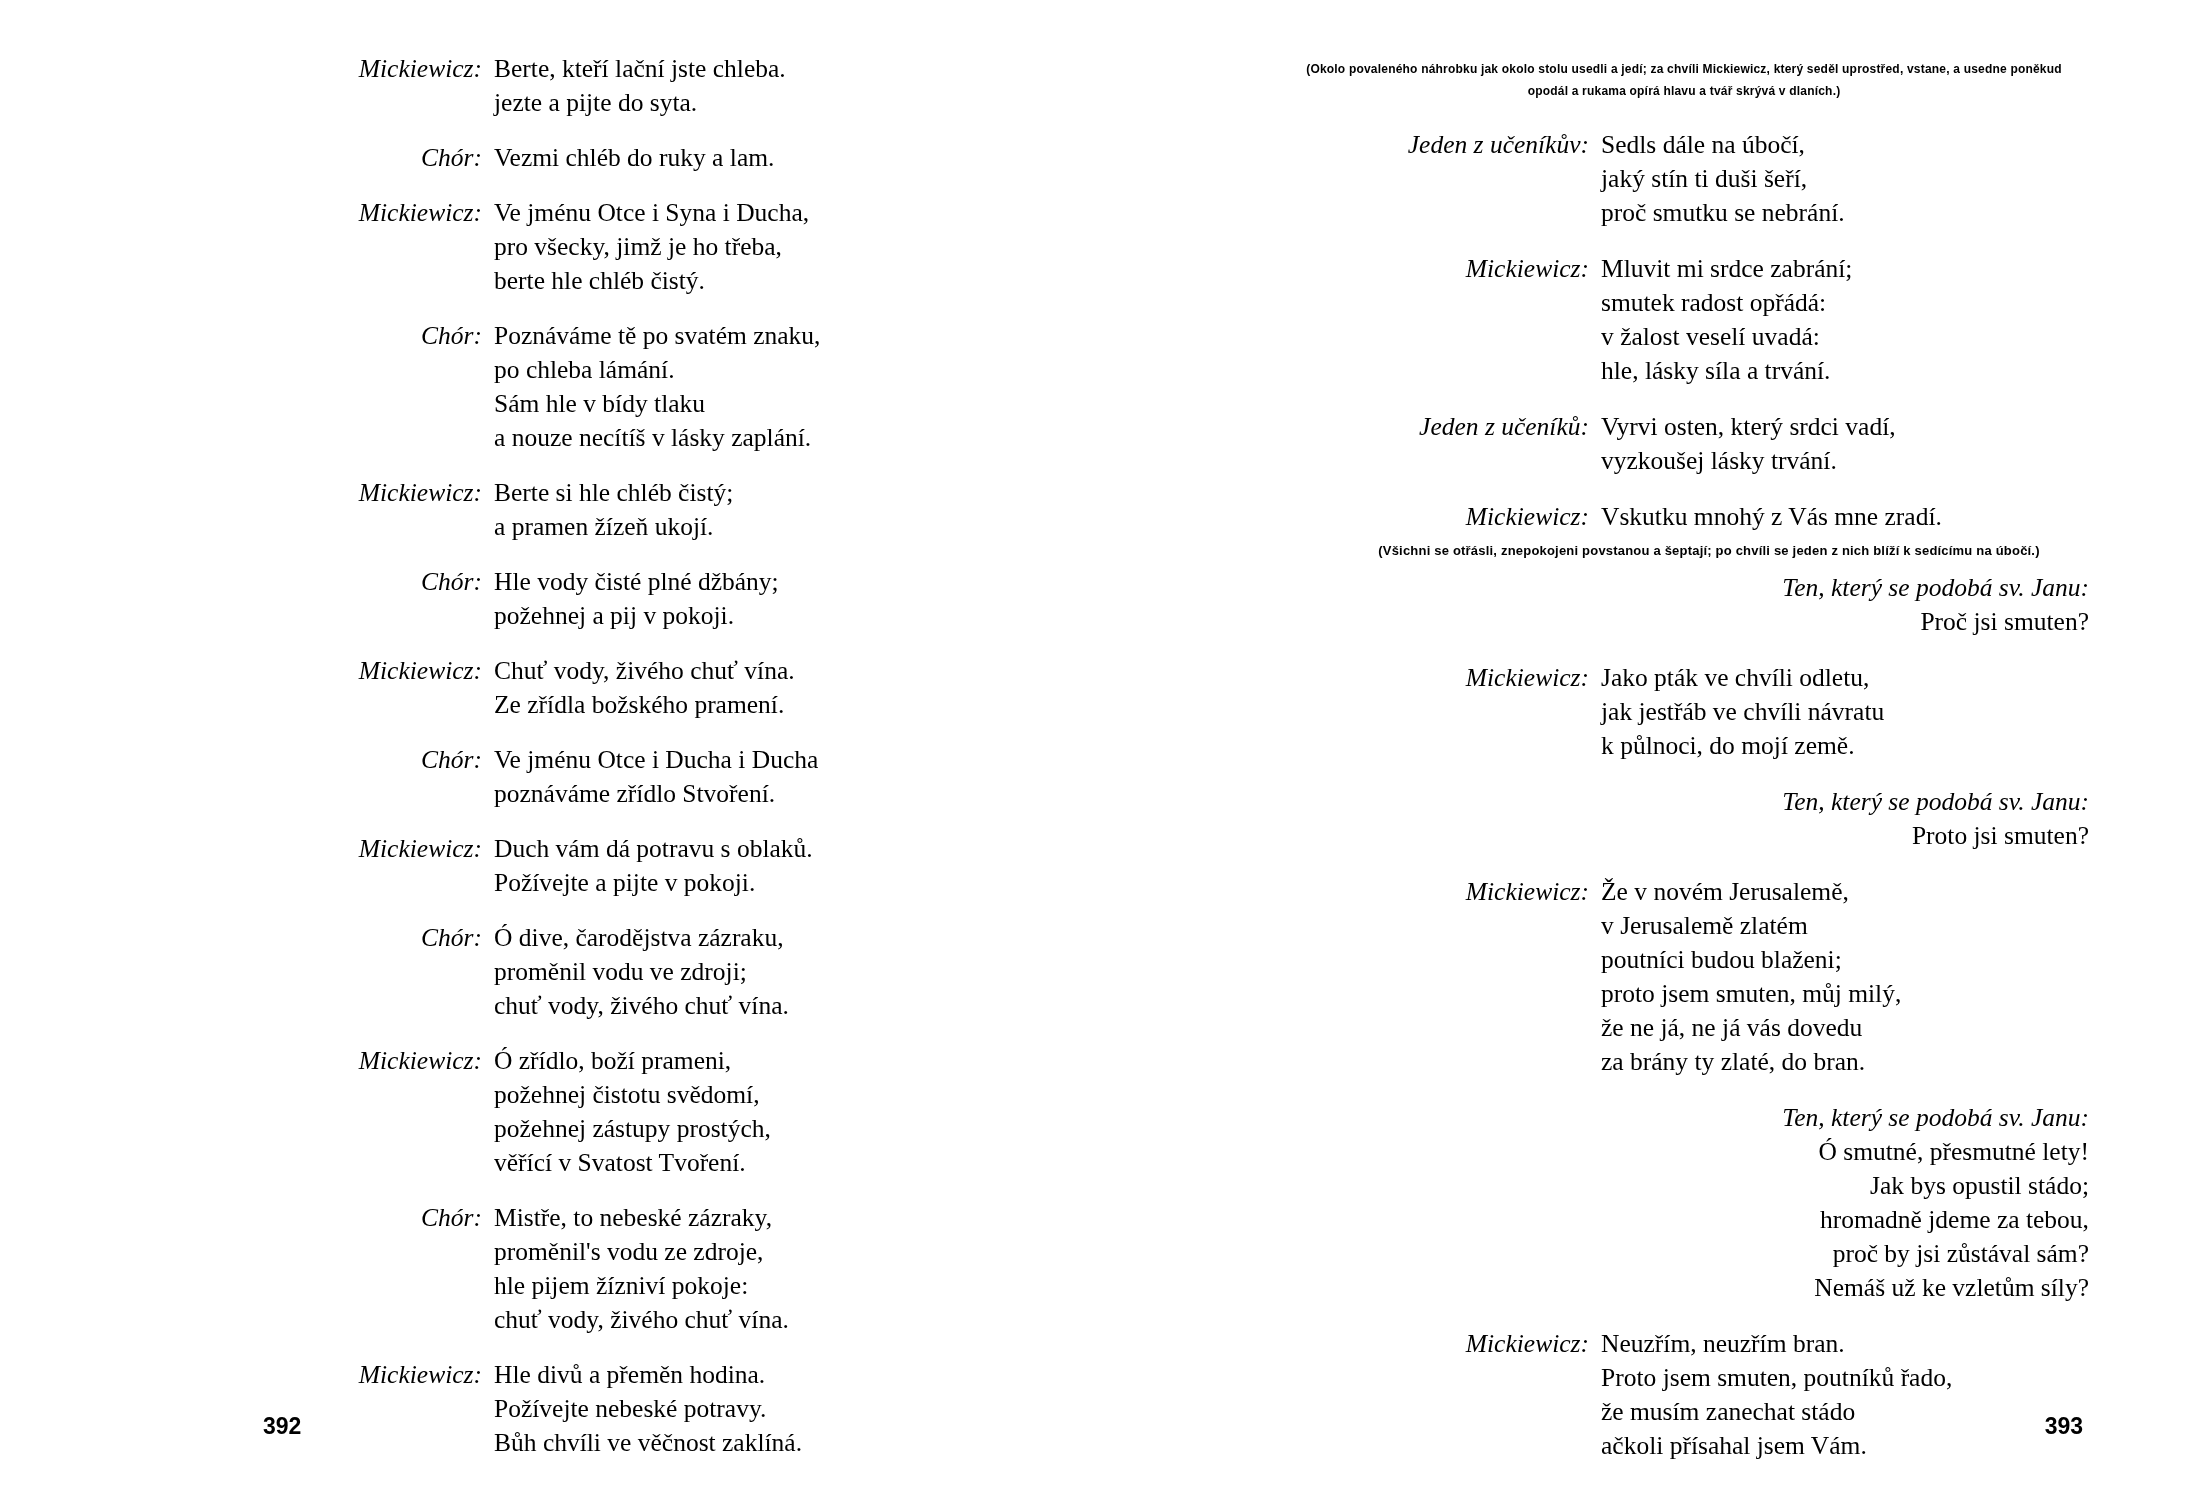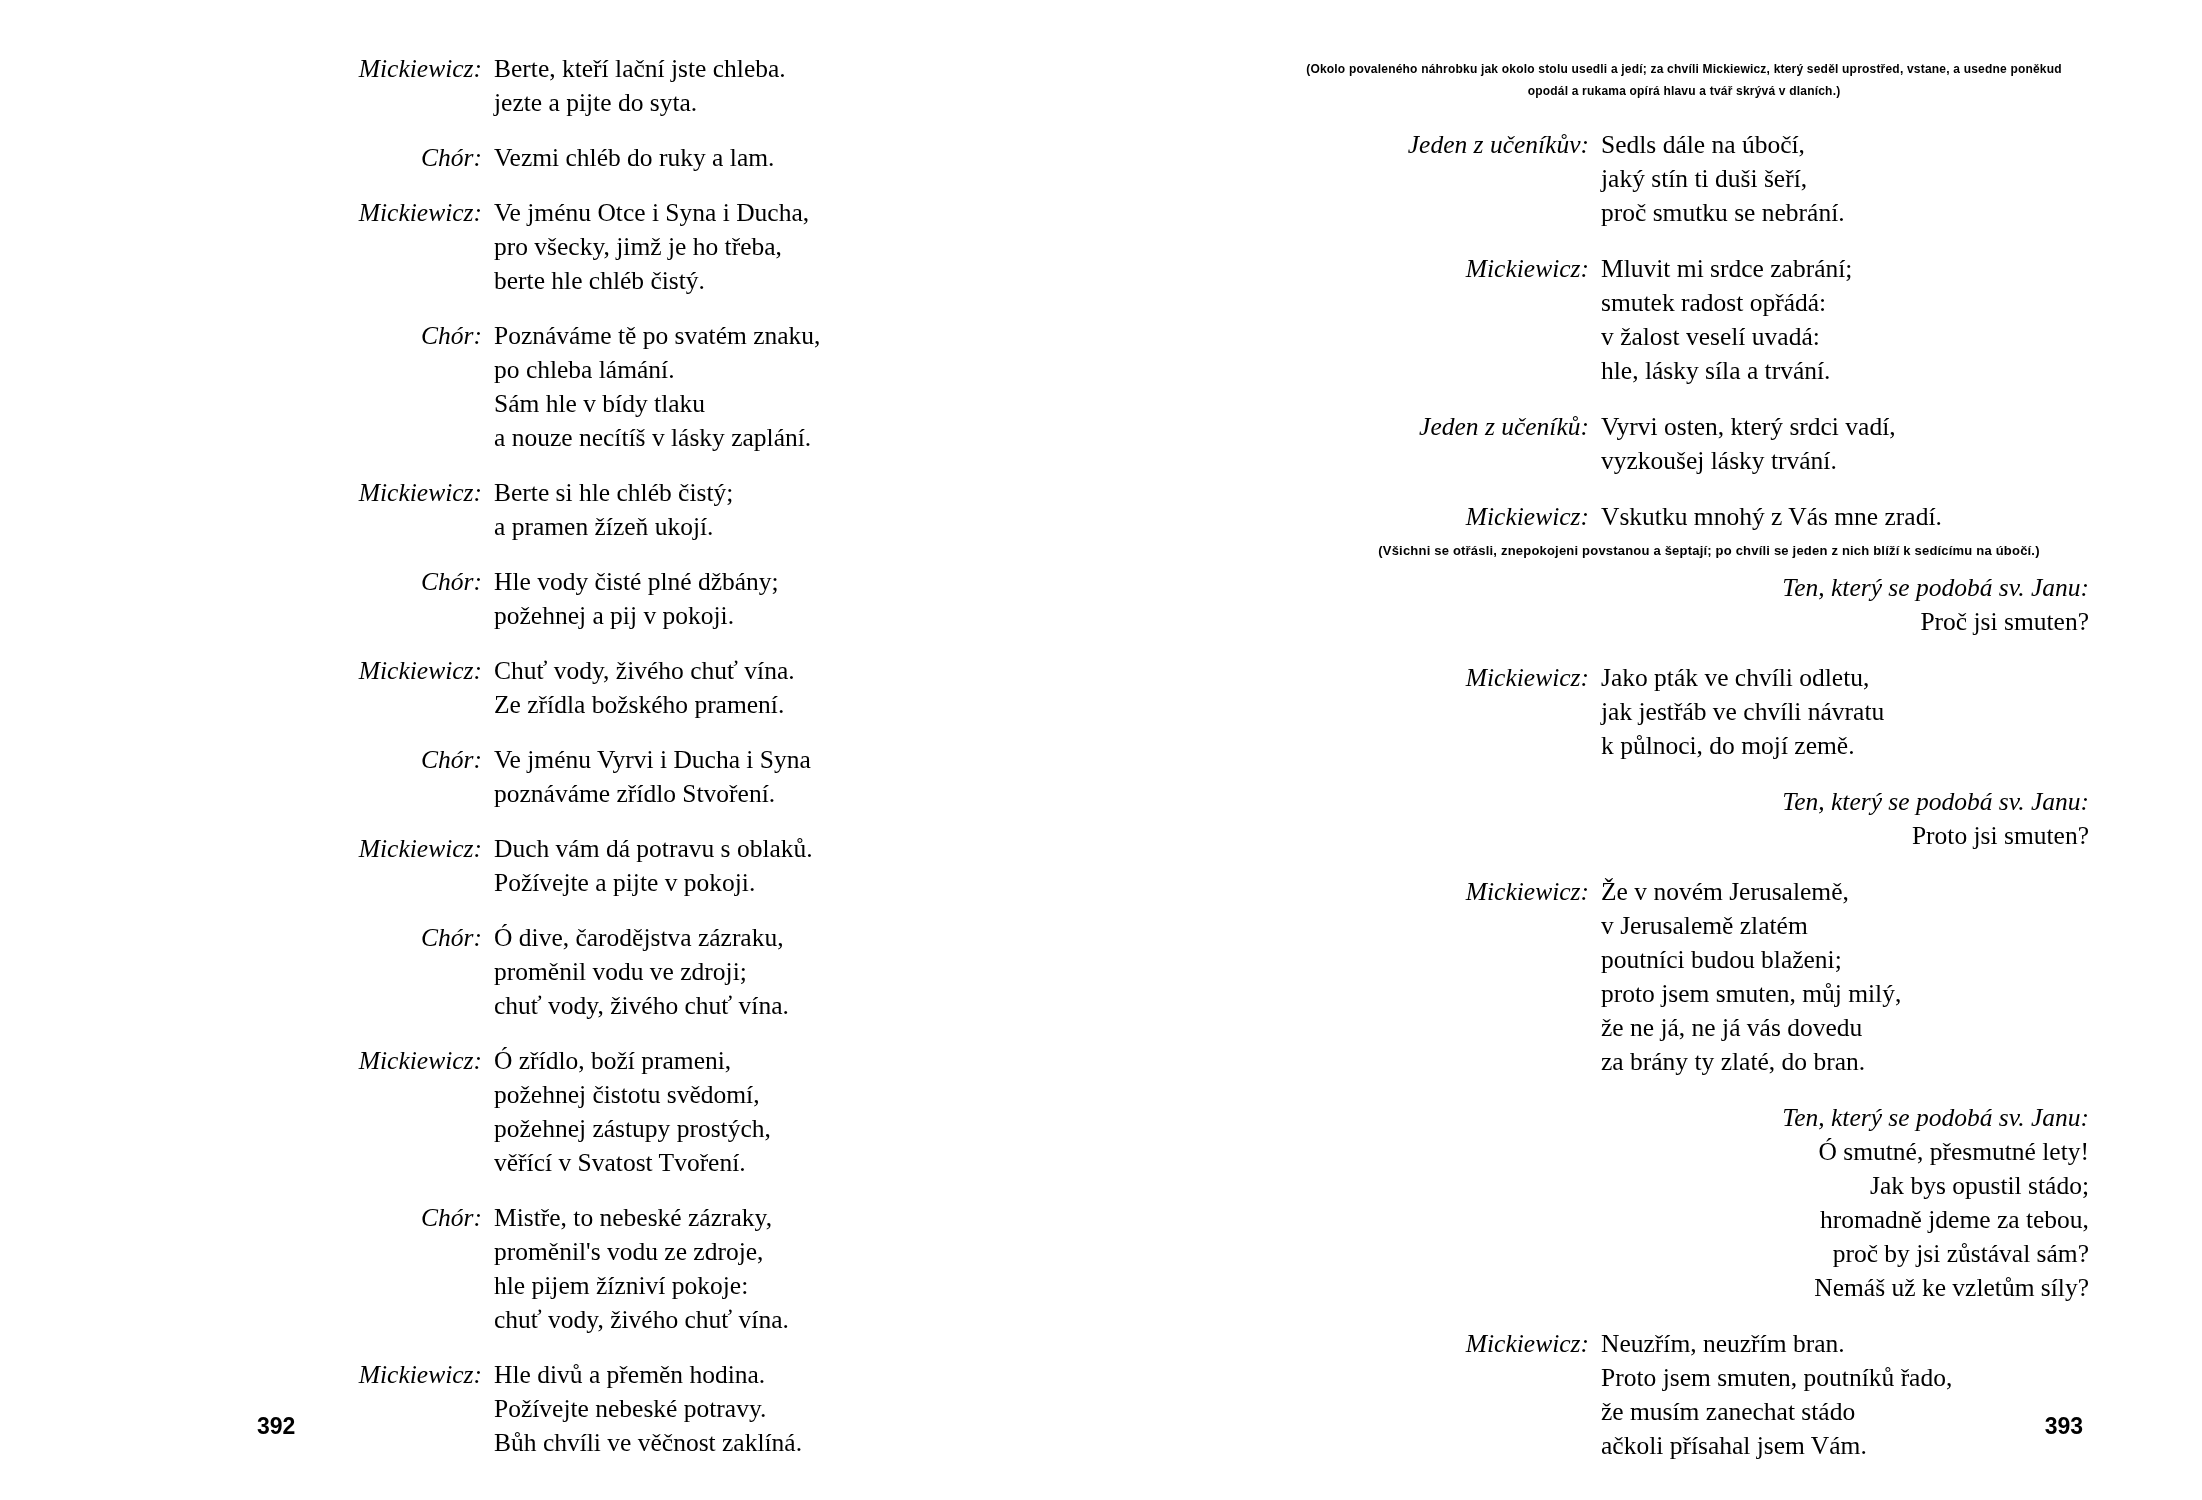--- a/index.html
+++ b/index.html
@@ -114,21 +114,21 @@
 
   
   .folio {
     position: absolute;
     bottom: 60px;
     font-family: "Liberation Sans", sans-serif;
     font-weight: bold;
     font-size: 23px;
   }
   .folio-left {
-    left: 257px;
+    left: 263px;
   }
   .folio-right {
     right: 119px;
   }
 </style>
 </head>
 <body>
 
 <div class="page-spread">
 
@@ -189,21 +189,21 @@
         <div class="speaker speaker-col-left">Mickiewicz:</div>
         <div class="lines">
           <div>Chuť vody, živého chuť vína.</div>
           <div>Ze zřídla božského pramení.</div>
         </div>
       </div>
 
       <div class="block">
         <div class="speaker speaker-col-left">Chór:</div>
         <div class="lines">
-          <div>Ve jménu Vyrvi i Ducha i Syna</div>
+          <div>Ve jménu Otce i Ducha i Ducha</div>
           <div>poznáváme zřídlo Stvoření.</div>
         </div>
       </div>
 
       <div class="block">
         <div class="speaker speaker-col-left">Mickiewicz:</div>
         <div class="lines">
           <div>Duch vám dá potravu s oblaků.</div>
           <div>Požívejte a pijte v pokoji.</div>
         </div>

